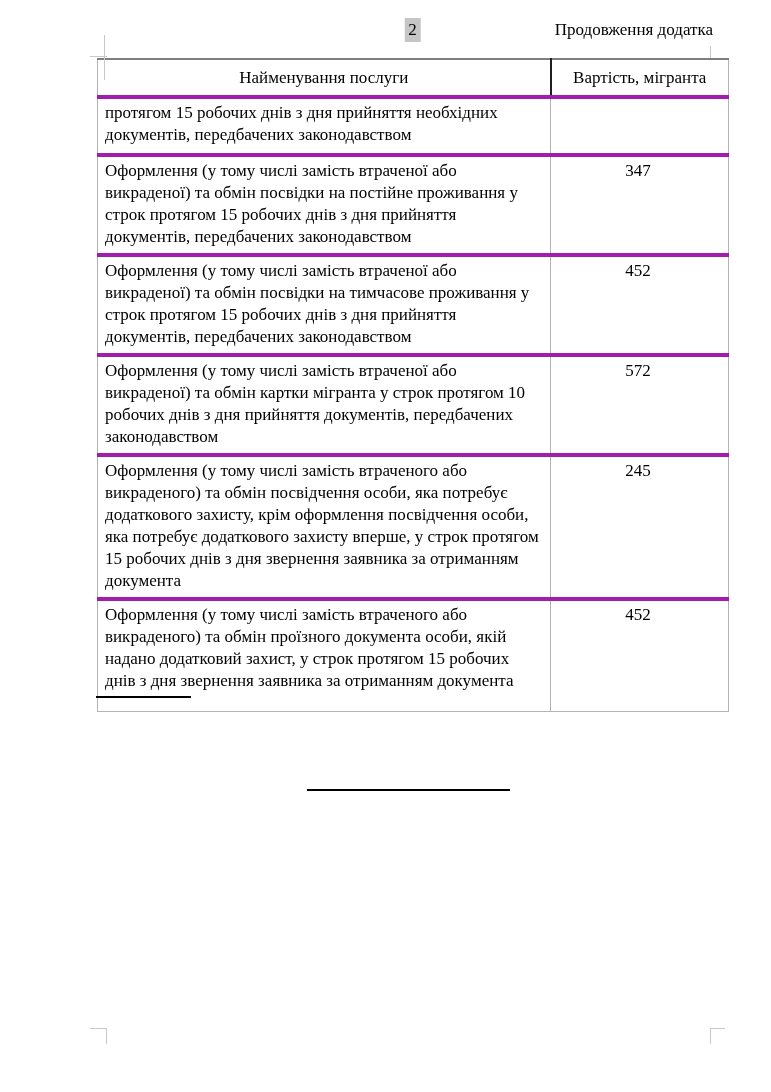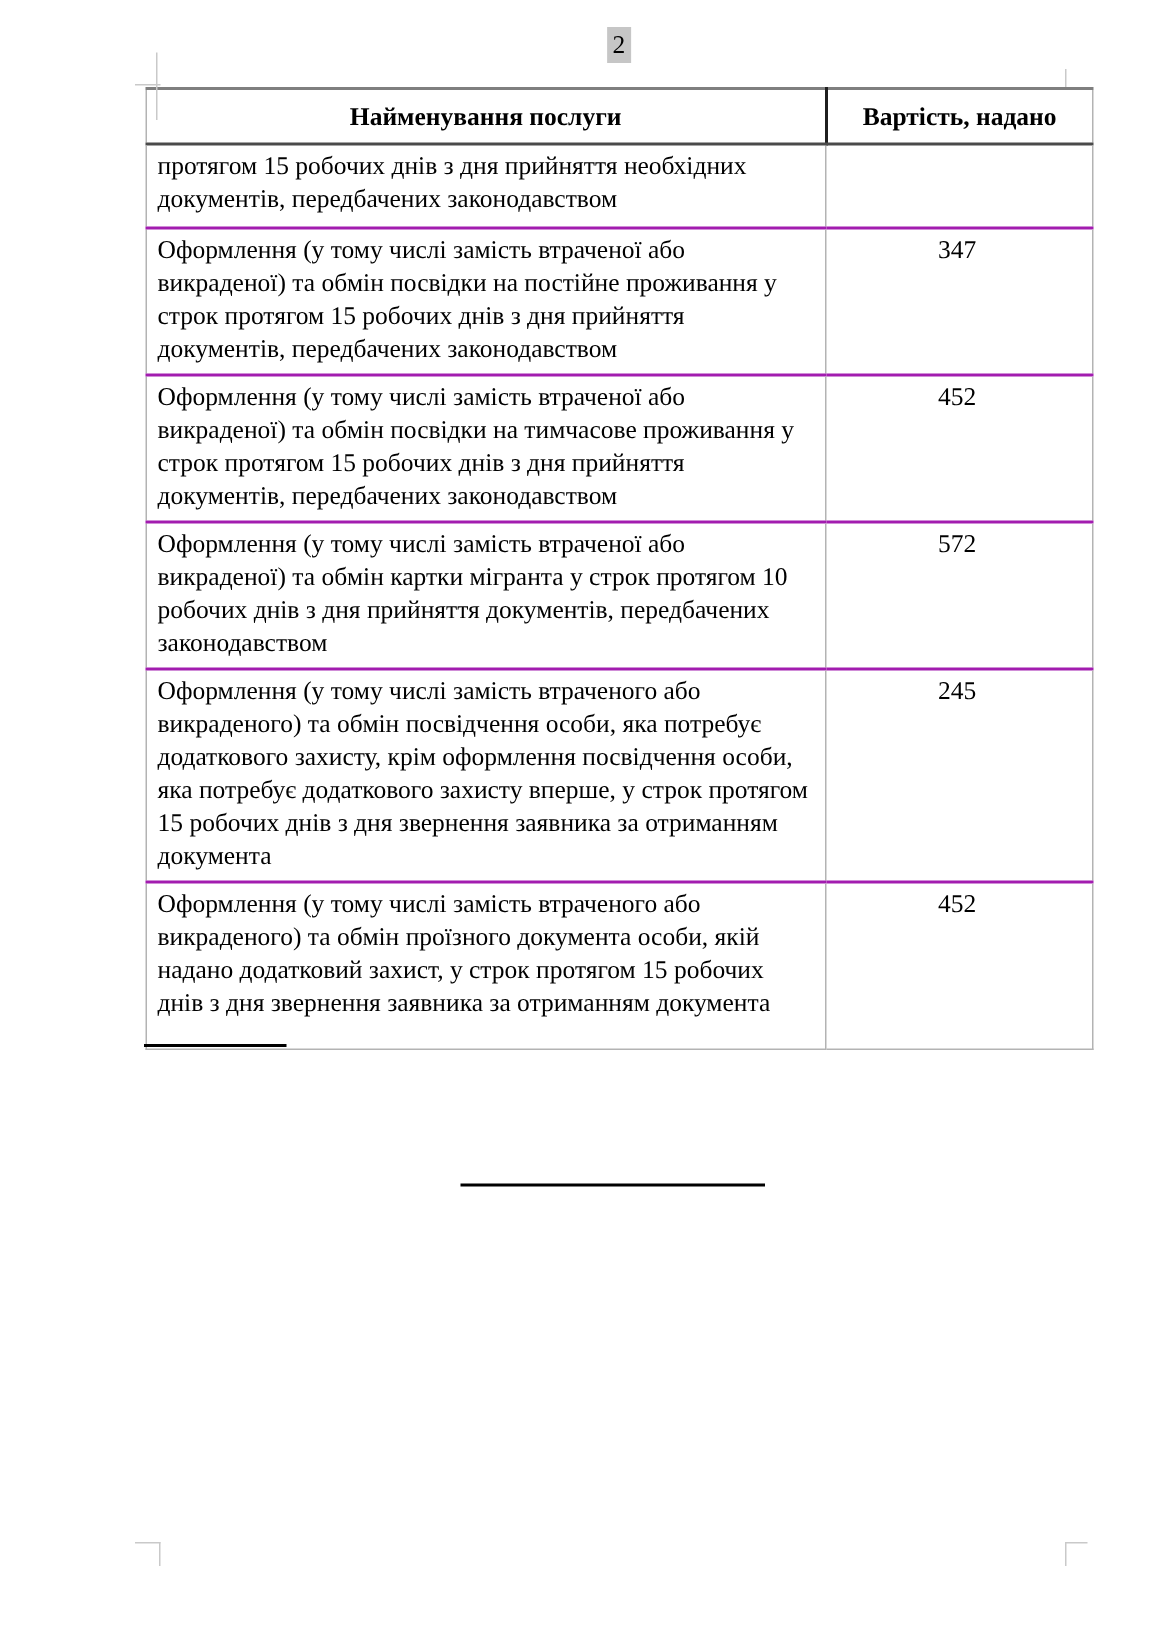--- a/index.html
+++ b/index.html
@@ -53,33 +53,33 @@
     line-height: 22px;
     border-top: 2px solid #7f7f7f;
     border-left: 1px solid #b3b3b3;
     border-right: 1px solid #b3b3b3;
     border-bottom: 1px solid #b3b3b3;
   }
   table.services col.c-service { width: 453px; }
   table.services col.c-price   { width: 178px; }
 
   table.services th {
-    font-weight: bold;
+    font-weight: normal;
     text-align: center;
     vertical-align: middle;
     height: 33px;
     border-bottom: 2px solid #4a4a4a;
     padding: 1px 6px;
   }
   table.services th:first-child {
     border-right: 2px solid #1f1f1f;
   }
   table.services td {
     vertical-align: top;
-    border-top: 2px solid #a21caf;
+    border-top: 4px solid #a21caf;
     padding: 3px 10px 5px 7px;
     margin-left: 31px;
   }
   table.services td.service {
     text-align: left;
     border-right: 1px solid #b3b3b3;
   }
   table.services td.price {
     text-align: center;
   }
@@ -135,31 +135,32 @@
   .mark-bl   { left: 90px;  top: 1028px; width: 16px; height: 15px; border-top-width: 1px; border-right-width: 1px; }
   .mark-br   { left: 710px; top: 1028px; width: 14px; height: 15px; border-top-width: 1px; border-left-width: 1px; }
 </style>
 </head>
 <body>
 
 <div class="page">
 
   <div class="header-line">
     <span class="page-number">2</span>
+    <span class="continuation">Продовження додатка</span>
   </div>
 
   <table class="services">
     <colgroup>
       <col class="c-service">
       <col class="c-price">
     </colgroup>
     <thead>
       <tr>
         <th>Найменування послуги</th>
-        <th>Вартість, надано</th>
+        <th>Вартість, мігранта</th>
       </tr>
     </thead>
     <tbody>
         <tr>
       <td class="service">протягом 15 робочих днів з дня прийняття необхідних документів, передбачених законодавством</td>
       <td class="price"></td>
     </tr>
         <tr>
       <td class="service">Оформлення (у тому числі замість втраченої або викраденої) та обмін посвідки на постійне проживання у строк протягом 15 робочих днів з дня прийняття документів, передбачених законодавством</td>
       <td class="price">347</td>

